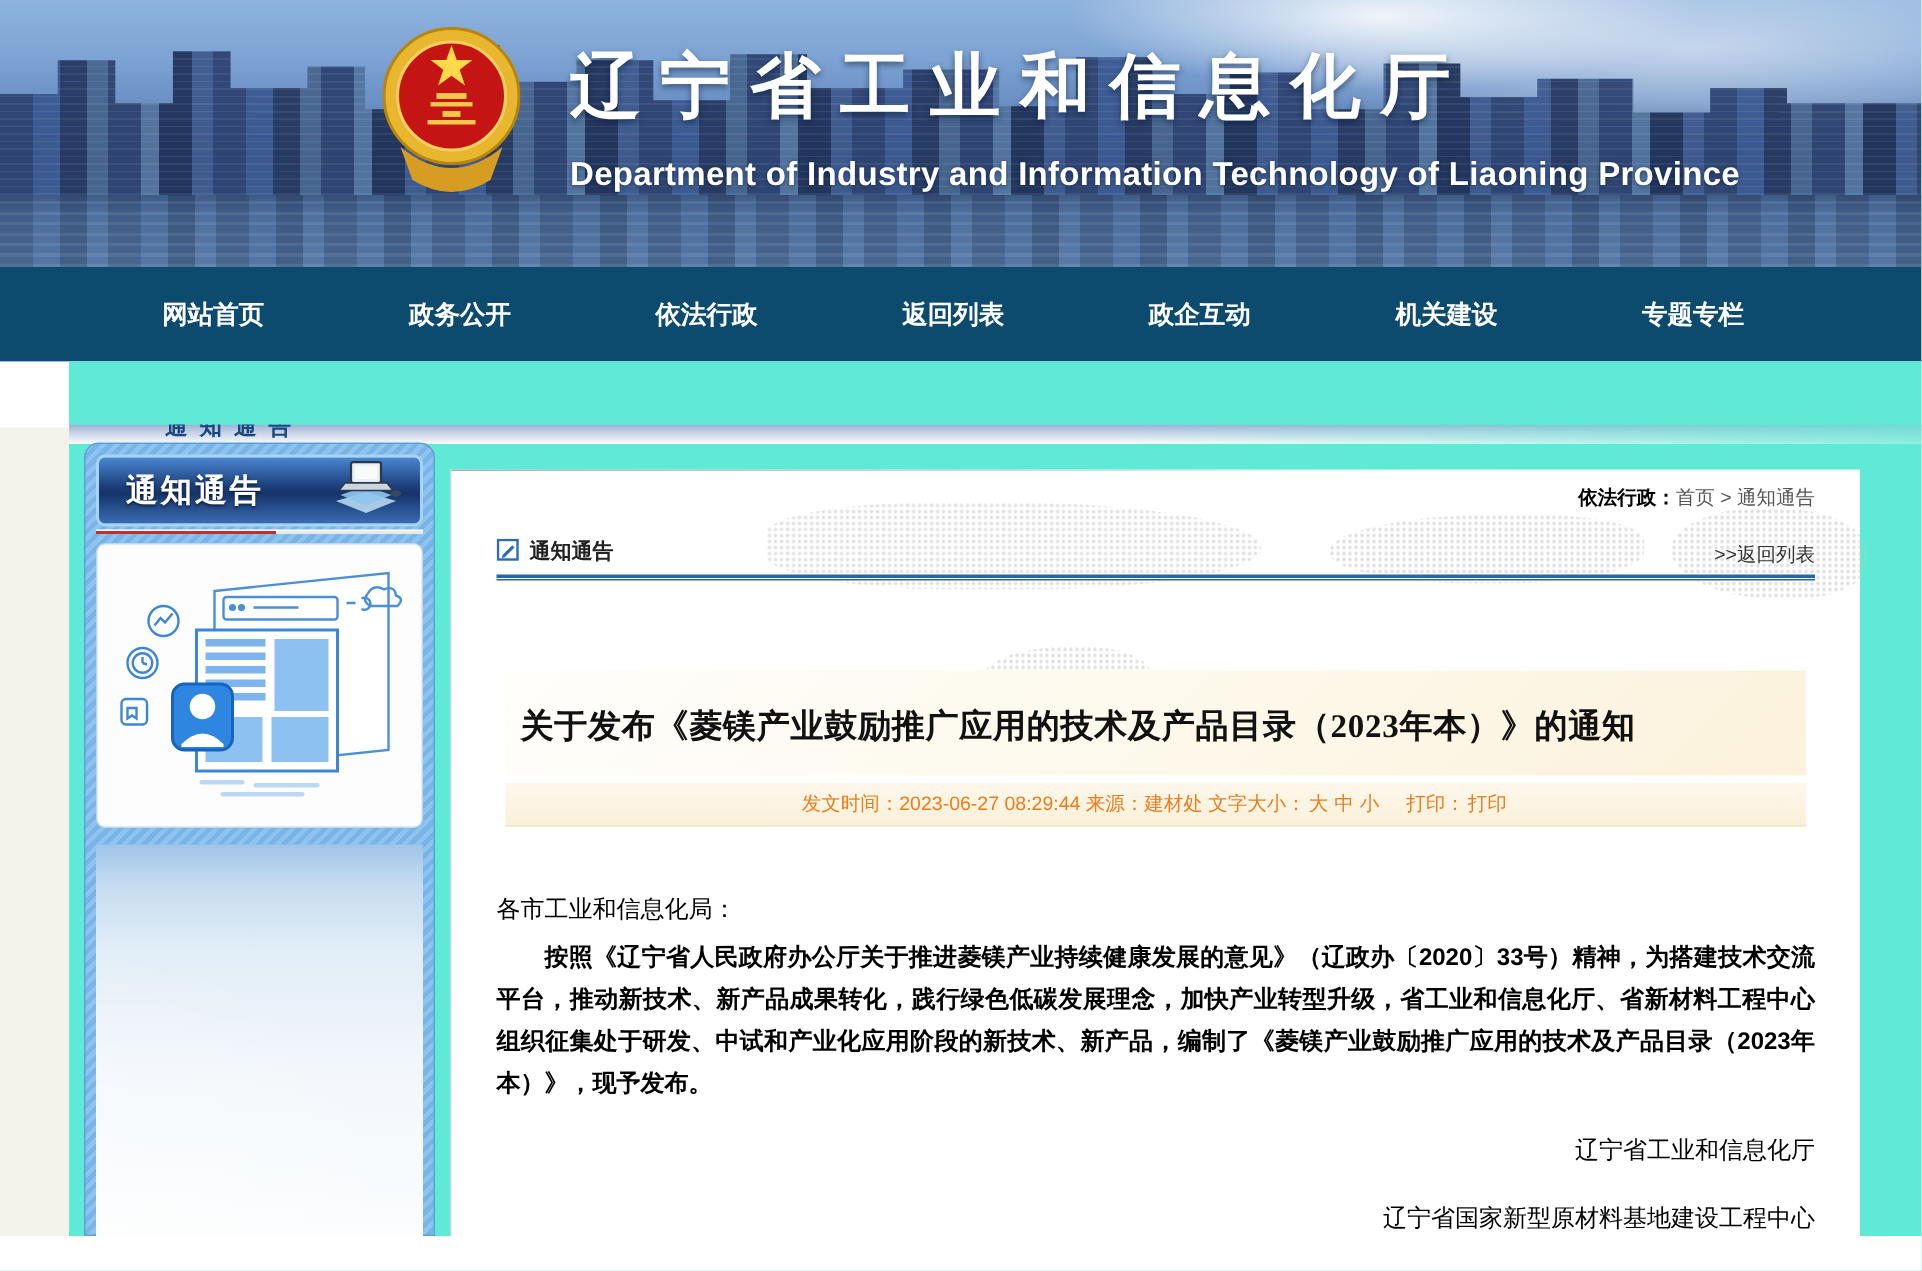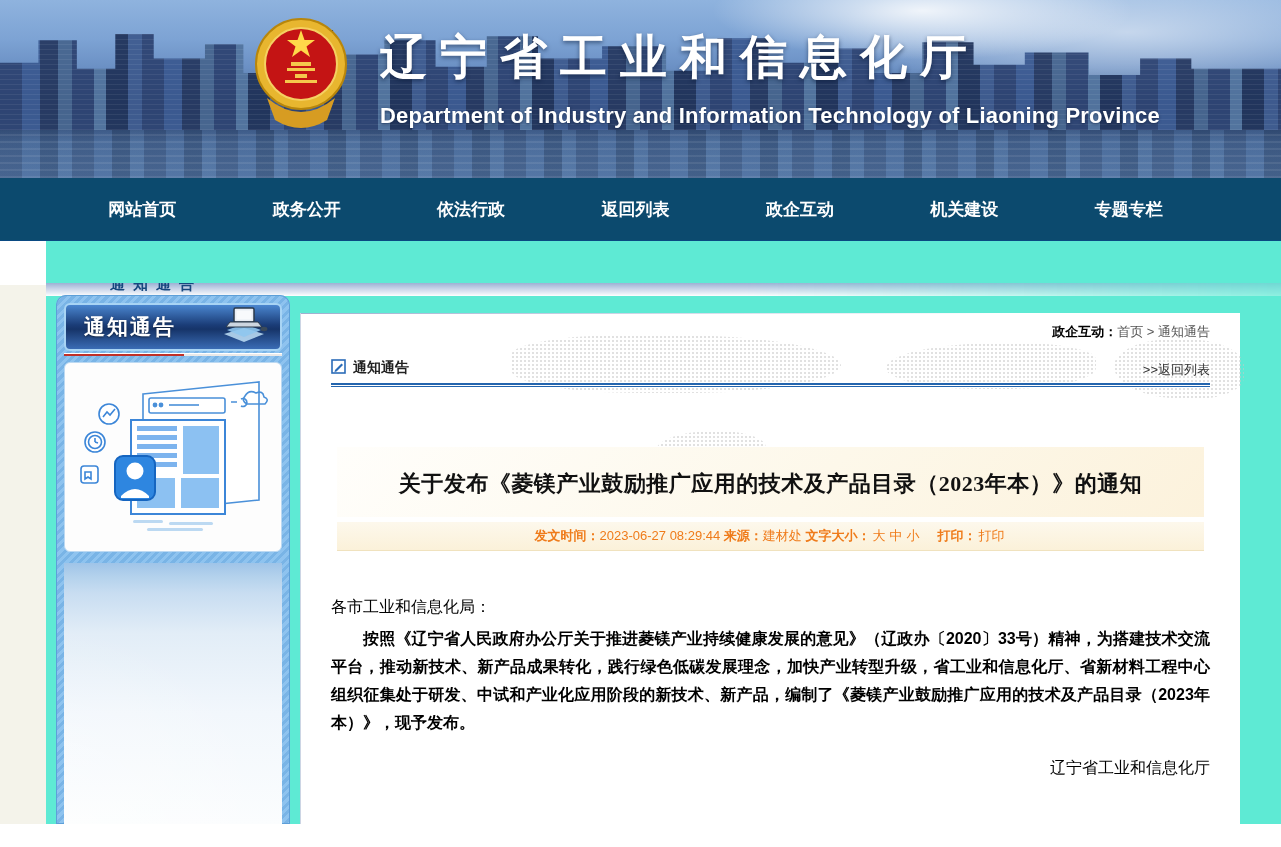--- a/index.html
+++ b/index.html
@@ -90,29 +90,29 @@
   .crumbs b { color:#000; }
   .crumb-link { color:#555; cursor:pointer; text-decoration:none; }
   .panel-head { position:relative; height:42px; }
   .tab { position:absolute; left:0; bottom:6px; display:flex; align-items:center; gap:7px;
     font-size:14px; font-weight:bold; color:#222; cursor:pointer; }
   .back-link { position:absolute; right:0; bottom:4px; font-size:13px; color:#333;
     cursor:pointer; }
   .blue-rule { height:4px;
     background:linear-gradient(180deg,#2465ae 0,#2465ae 2px,#fff 2px,#fff 3px,#2465ae 3px,#2465ae 4px); }
 
-  .title-block { margin:60px 6px 0; padding:22px 10px 18px; text-align:center;
+  .title-block { margin:60px 6px 0; padding:22px 10px 18px; 
     background:linear-gradient(135deg,#fffefb 0%,#fdf8ea 55%,#fcf2dc 100%); }
   .article-title { font-family:"Liberation Serif","DejaVu Serif",serif;
     font-size:22px; font-weight:bold; color:#111; letter-spacing:.5px; white-space:nowrap; }
   .meta-band { margin:4px 6px 0; height:30px; line-height:28px; text-align:center;
     background:linear-gradient(180deg,#fdf8ec 0,#fbf1d9 100%);
     border-top:1px solid #fff; border-bottom:1px solid #f0e2be;
     font-size:13px; color:#ef7b1a; white-space:nowrap; }
-  .meta-band b { font-weight:bold; }
+  .meta-band b { font-weight:normal; }
   .meta-gap { display:inline-block; width:16px; }
   .size-link, .print-link { color:#ef7b1a; cursor:pointer; margin:0 2px; }
 
   .body-text { margin-top:42px; font-size:16px; color:#000; line-height:28px; }
   .salutation { margin-bottom:4px; }
   .paragraph { text-indent:2em; text-align:justify;font-weight:bold; }
   .signs { margin-top:14px; text-align:right; }
   .sign-line { margin:17px 0; }
 </style>
 </head>
@@ -223,21 +223,21 @@
     </div>
 
     <div class="panel">
       <div class="dots d1"></div>
       <div class="dots d2"></div>
       <div class="dots d3"></div>
       <div class="dots d4"></div>
 
       <div class="panel-inner">
         <div class="crumbs">
-          <b>政企互动：</b><span class="crumb-link">首页</span><span> &gt; </span><span class="crumb-link">通知通告</span>
+          <b>依法行政：</b><span class="crumb-link">首页</span><span> &gt; </span><span class="crumb-link">通知通告</span>
         </div>
 
         <div class="panel-head">
           <div class="tab">
             <span>
               <svg width="15" height="15" viewBox="0 0 15 15">
                 <rect x="1" y="1" width="13" height="13" fill="#fff" stroke="#2b6cb8" stroke-width="1.6"></rect>
                 <path d="M4 11 L10.5 4.5 L12 6 L5.5 12.5 L3.5 13 Z" fill="#2b6cb8"></path>
               </svg>
             </span>
@@ -254,19 +254,20 @@
           <b>发文时间：</b><span>2023-06-27 08:29:44</span>
           <b>来源：</b><span>建材处</span>
           <b>文字大小：</b><span class="size-link">大</span><span class="size-link">中</span><span class="size-link">小</span><span class="meta-gap"></span><b>打印：</b><span class="print-link">打印</span>
         </div>
 
         <div class="body-text">
           <div class="salutation">各市工业和信息化局：</div>
           <div class="paragraph">按照《辽宁省人民政府办公厅关于推进菱镁产业持续健康发展的意见》（辽政办〔2020〕33号）精神，为搭建技术交流平台，推动新技术、新产品成果转化，践行绿色低碳发展理念，加快产业转型升级，省工业和信息化厅、省新材料工程中心组织征集处于研发、中试和产业化应用阶段的新技术、新产品，编制了《菱镁产业鼓励推广应用的技术及产品目录（2023年本）》，现予发布。</div>
           <div class="signs">
             <div class="sign-line">辽宁省工业和信息化厅</div>
+            <div class="sign-line">辽宁省国家新型原材料基地建设工程中心</div>
 
           </div>
         </div>
       </div>
     </div>
   </div>
 </div>
 
 </body></html>

